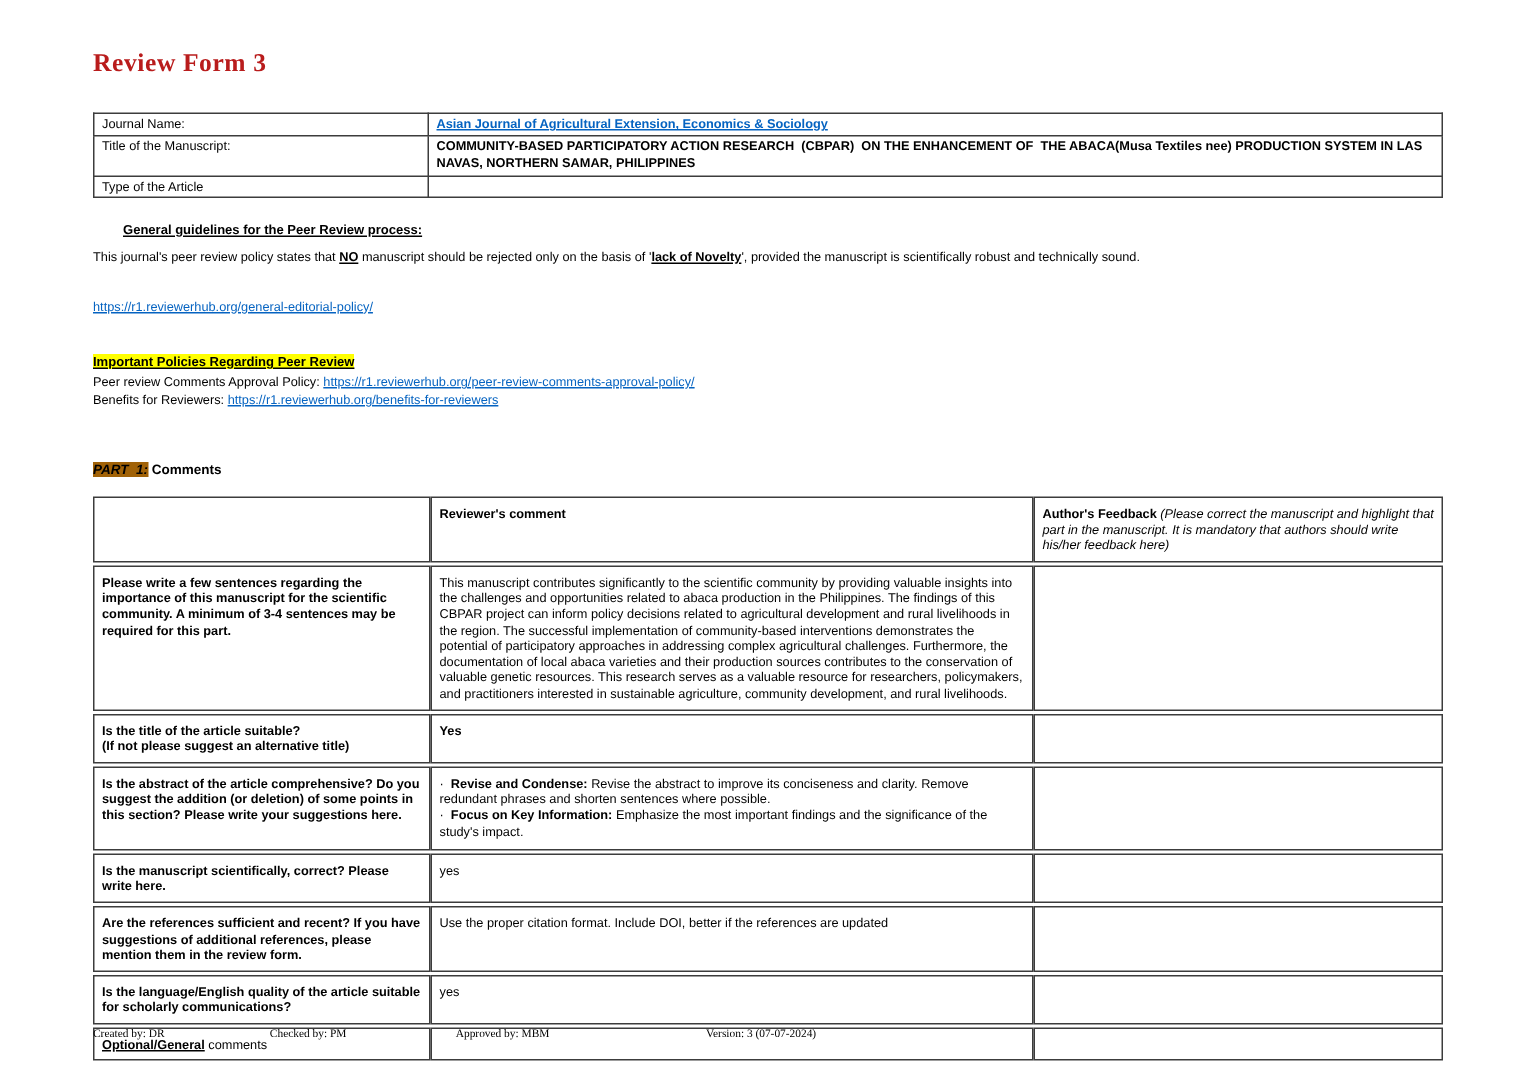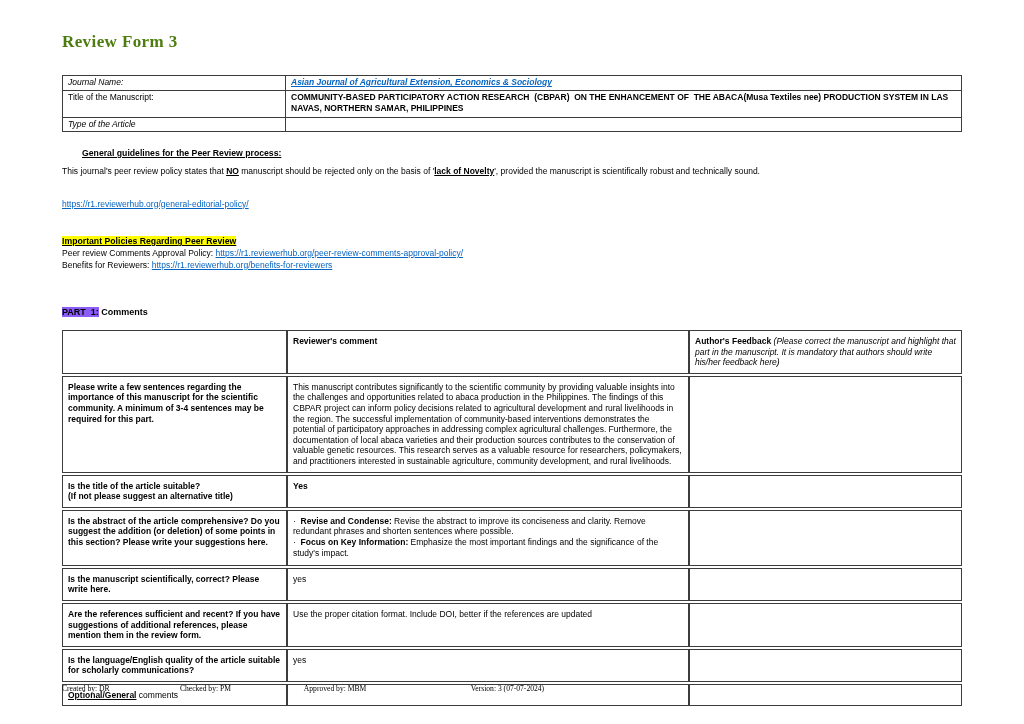--- a/index.html
+++ b/index.html
@@ -11,39 +11,39 @@
     background: #ffffff;
     font-family: "Liberation Sans", sans-serif;
     color: #000;
     padding: 30px 62px 0 62px;
     overflow: hidden;
   }
   .doc-title {
     font-family: "Liberation Serif", serif;
     font-size: 17px;
     font-weight: bold;
-    color: #4d7c0f;
+    color: #b91c1c;
     margin: 2px 0 23px 0;
     letter-spacing: .4px;
   }
   
   .meta-table {
     width: 900px;
     border-collapse: collapse;
     table-layout: fixed;
     font-size: 8.5px;
   }
   .meta-table td {
     border: 1px solid #3c3c3c;
     padding: 1px 5px;
     vertical-align: top;
     line-height: 11.5px;
   }
   .meta-label-col { width: 223px; }
-  .meta-row-s td { height: 13px; font-style: italic; }
+  .meta-row-s td { height: 13px; }
   .meta-row-l td { height: 27px; }
   .journal-link {
     color: #0563C1;
     font-weight: bold;
     text-decoration: underline;
     cursor: pointer;
   }
   .bold { font-weight: bold; }
   .manuscript-title { font-weight: bold; white-space: pre-wrap; line-height: 11px; }
   
@@ -68,21 +68,21 @@
   .hl-heading {
     display: inline-block;
     background: #FFFF00;
     font-size: 8.7px;
     font-weight: bold;
     text-decoration: underline;
     margin-top: 26px;
   }
   .policy-lines { font-size: 8.5px; line-height: 11.5px; margin-top: 0; }
   .part-line { margin-top: 36px; font-size: 9px; font-weight: bold; }
-  .part-badge { background: #8b5cf6; white-space: pre; }
+  .part-badge { background: #a16207; white-space: pre; font-style: italic; }
   
   .review-table {
     width: 900px;
     border-collapse: separate;
     border-spacing: 0 2px;
     table-layout: fixed;
     font-size: 8.5px;
     margin-top: 11px;
   }
   .review-table td {

